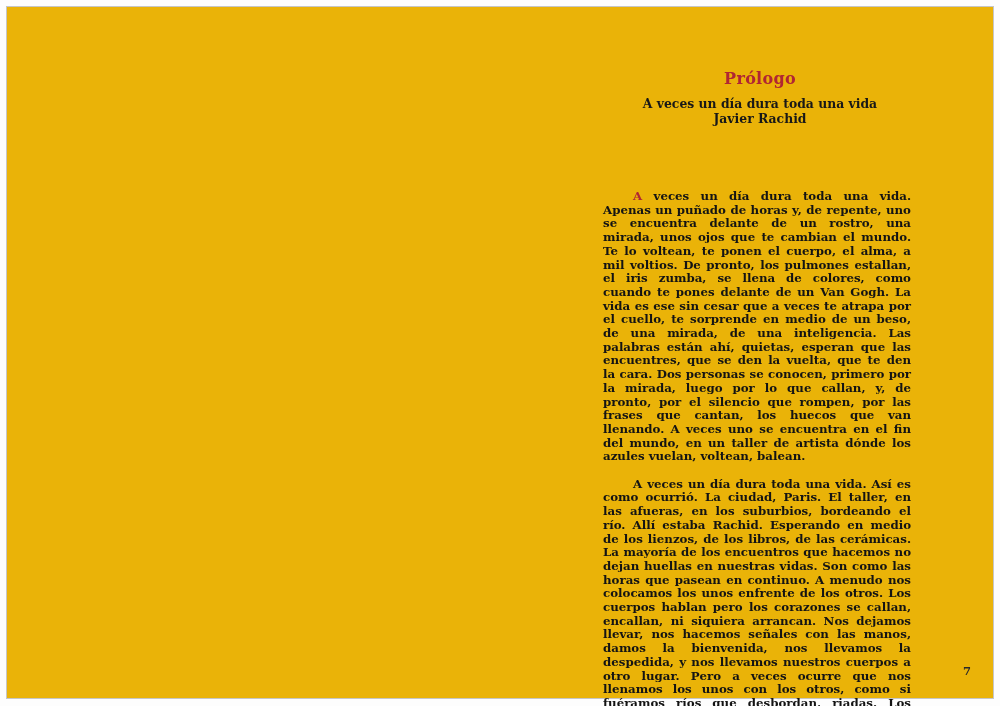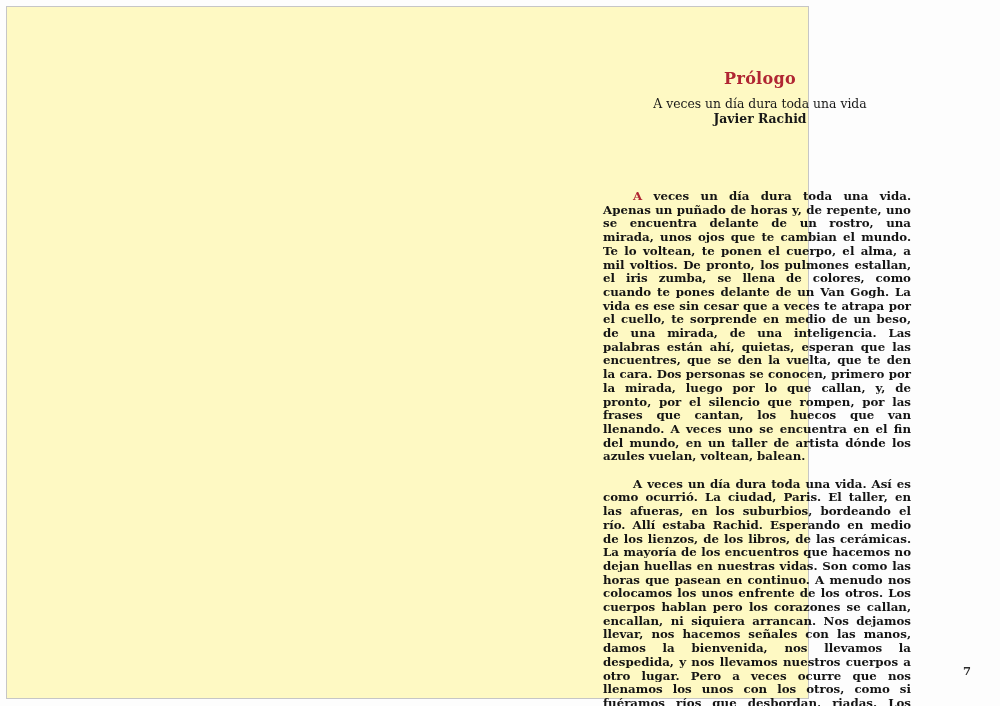--- a/index.html
+++ b/index.html
@@ -6,41 +6,41 @@
   html, body {
     width: 1000px; height: 706px;
     background: #fdfdfd;
     font-family: "DejaVu Serif", "Liberation Serif", serif;
     overflow: hidden;
     position: relative;
   }
   .page {
     position: absolute;
     left: 6px; top: 6px;
-    width: 803px; height: 693px;
-    background: #fef9c3;
+    width: 988px; height: 693px;
+    background: #eab308;
     border: 1px solid #c6c6c6;
   }
   .front-matter {
     position: absolute;
     left: 596px; top: 62px;
     width: 314px;
     text-align: center;
   }
   .title {
     font-size: 16px;
     font-weight: bold;
     color: #b02633;
     letter-spacing: 0.3px;
     line-height: 19px;
   }
   .subtitle {
     margin-top: 8px;
     font-size: 12.4px;
-    font-weight: normal;
+    font-weight: bold;
     color: #181818;
     line-height: 15px;
   }
   .author {
     font-size: 12.4px;
     font-weight: bold;
     color: #181818;
     line-height: 15px;
   }
   .body-text {

